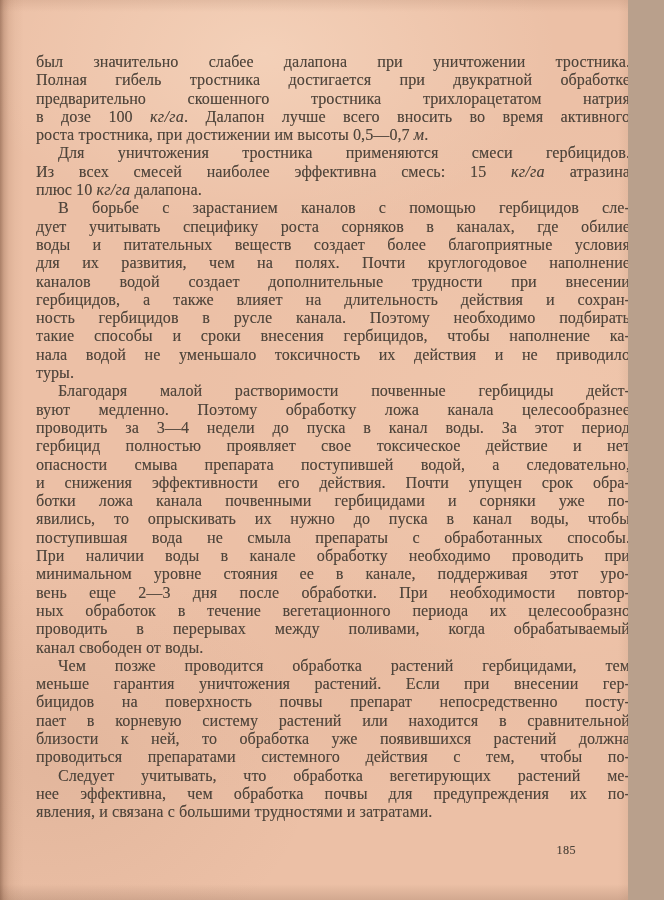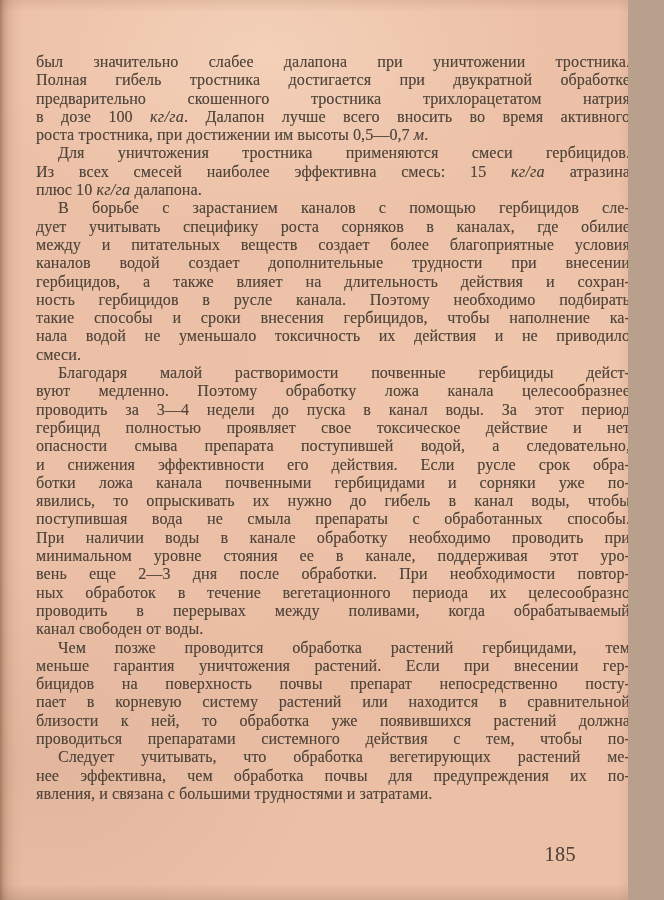--- a/index.html
+++ b/index.html
@@ -49,21 +49,21 @@
     white-space: normal;
   }
   .text-line.para-end { text-align-last: left; }
   .text-line.indent { text-indent: 22px; }
   .text-line i { font-style: italic; letter-spacing: 0.3px; }
   .page-number {
     position: absolute;
     top: 843px;
     right: 52px;
     color: #4e453c;
-    font-size: 20px;
+    font-size: 12px;
     letter-spacing: 0.5px;
     text-shadow: 0.2px 0.2px 0.6px rgba(96,72,56,0.45);
   }
 </style>
 </head>
 <body>
 
 <div class="page">
   <main class="text-block">
       <div class="paragraph">
@@ -74,37 +74,38 @@
         <div class="text-line para-end">роста тростника, при достижении им высоты 0,5—0,7 <i>м</i>.</div>
       </div>
       <div class="paragraph">
         <div class="text-line indent">Для уничтожения тростника применяются смеси гербицидов.</div>
         <div class="text-line">Из всех смесей наиболее эффективна смесь: 15 <i>кг/га</i> атразина</div>
         <div class="text-line para-end">плюс 10 <i>кг/га</i> далапона.</div>
       </div>
       <div class="paragraph">
         <div class="text-line indent">В борьбе с зарастанием каналов с помощью гербицидов сле-</div>
         <div class="text-line">дует учитывать специфику роста сорняков в каналах, где обилие</div>
-        <div class="text-line">между и питательных веществ создает более благоприятные условия</div>
+        <div class="text-line">воды и питательных веществ создает более благоприятные условия</div>
+        <div class="text-line">для их развития, чем на полях. Почти круглогодовое наполнение</div>
         <div class="text-line">каналов водой создает дополнительные трудности при внесении</div>
         <div class="text-line">гербицидов, а также влияет на длительность действия и сохран-</div>
         <div class="text-line">ность гербицидов в русле канала. Поэтому необходимо подбирать</div>
         <div class="text-line">такие способы и сроки внесения гербицидов, чтобы наполнение ка-</div>
         <div class="text-line">нала водой не уменьшало токсичность их действия и не приводило</div>
-        <div class="text-line para-end">смеси.</div>
+        <div class="text-line para-end">туры.</div>
       </div>
       <div class="paragraph">
         <div class="text-line indent">Благодаря малой растворимости почвенные гербициды дейст-</div>
         <div class="text-line">вуют медленно. Поэтому обработку ложа канала целесообразнее</div>
         <div class="text-line">проводить за 3—4 недели до пуска в канал воды. За этот период</div>
         <div class="text-line">гербицид полностью проявляет свое токсическое действие и нет</div>
         <div class="text-line">опасности смыва препарата поступившей водой, а следовательно,</div>
-        <div class="text-line">и снижения эффективности его действия. Если русле срок обра-</div>
+        <div class="text-line">и снижения эффективности его действия. Почти упущен срок обра-</div>
         <div class="text-line">ботки ложа канала почвенными гербицидами и сорняки уже по-</div>
-        <div class="text-line">явились, то опрыскивать их нужно до гибель в канал воды, чтобы</div>
+        <div class="text-line">явились, то опрыскивать их нужно до пуска в канал воды, чтобы</div>
         <div class="text-line">поступившая вода не смыла препараты с обработанных способы.</div>
         <div class="text-line">При наличии воды в канале обработку необходимо проводить при</div>
         <div class="text-line">минимальном уровне стояния ее в канале, поддерживая этот уро-</div>
         <div class="text-line">вень еще 2—3 дня после обработки. При необходимости повтор-</div>
         <div class="text-line">ных обработок в течение вегетационного периода их целесообразно</div>
         <div class="text-line">проводить в перерывах между поливами, когда обрабатываемый</div>
         <div class="text-line para-end">канал свободен от воды.</div>
       </div>
       <div class="paragraph">
         <div class="text-line indent">Чем позже проводится обработка растений гербицидами, тем</div>

